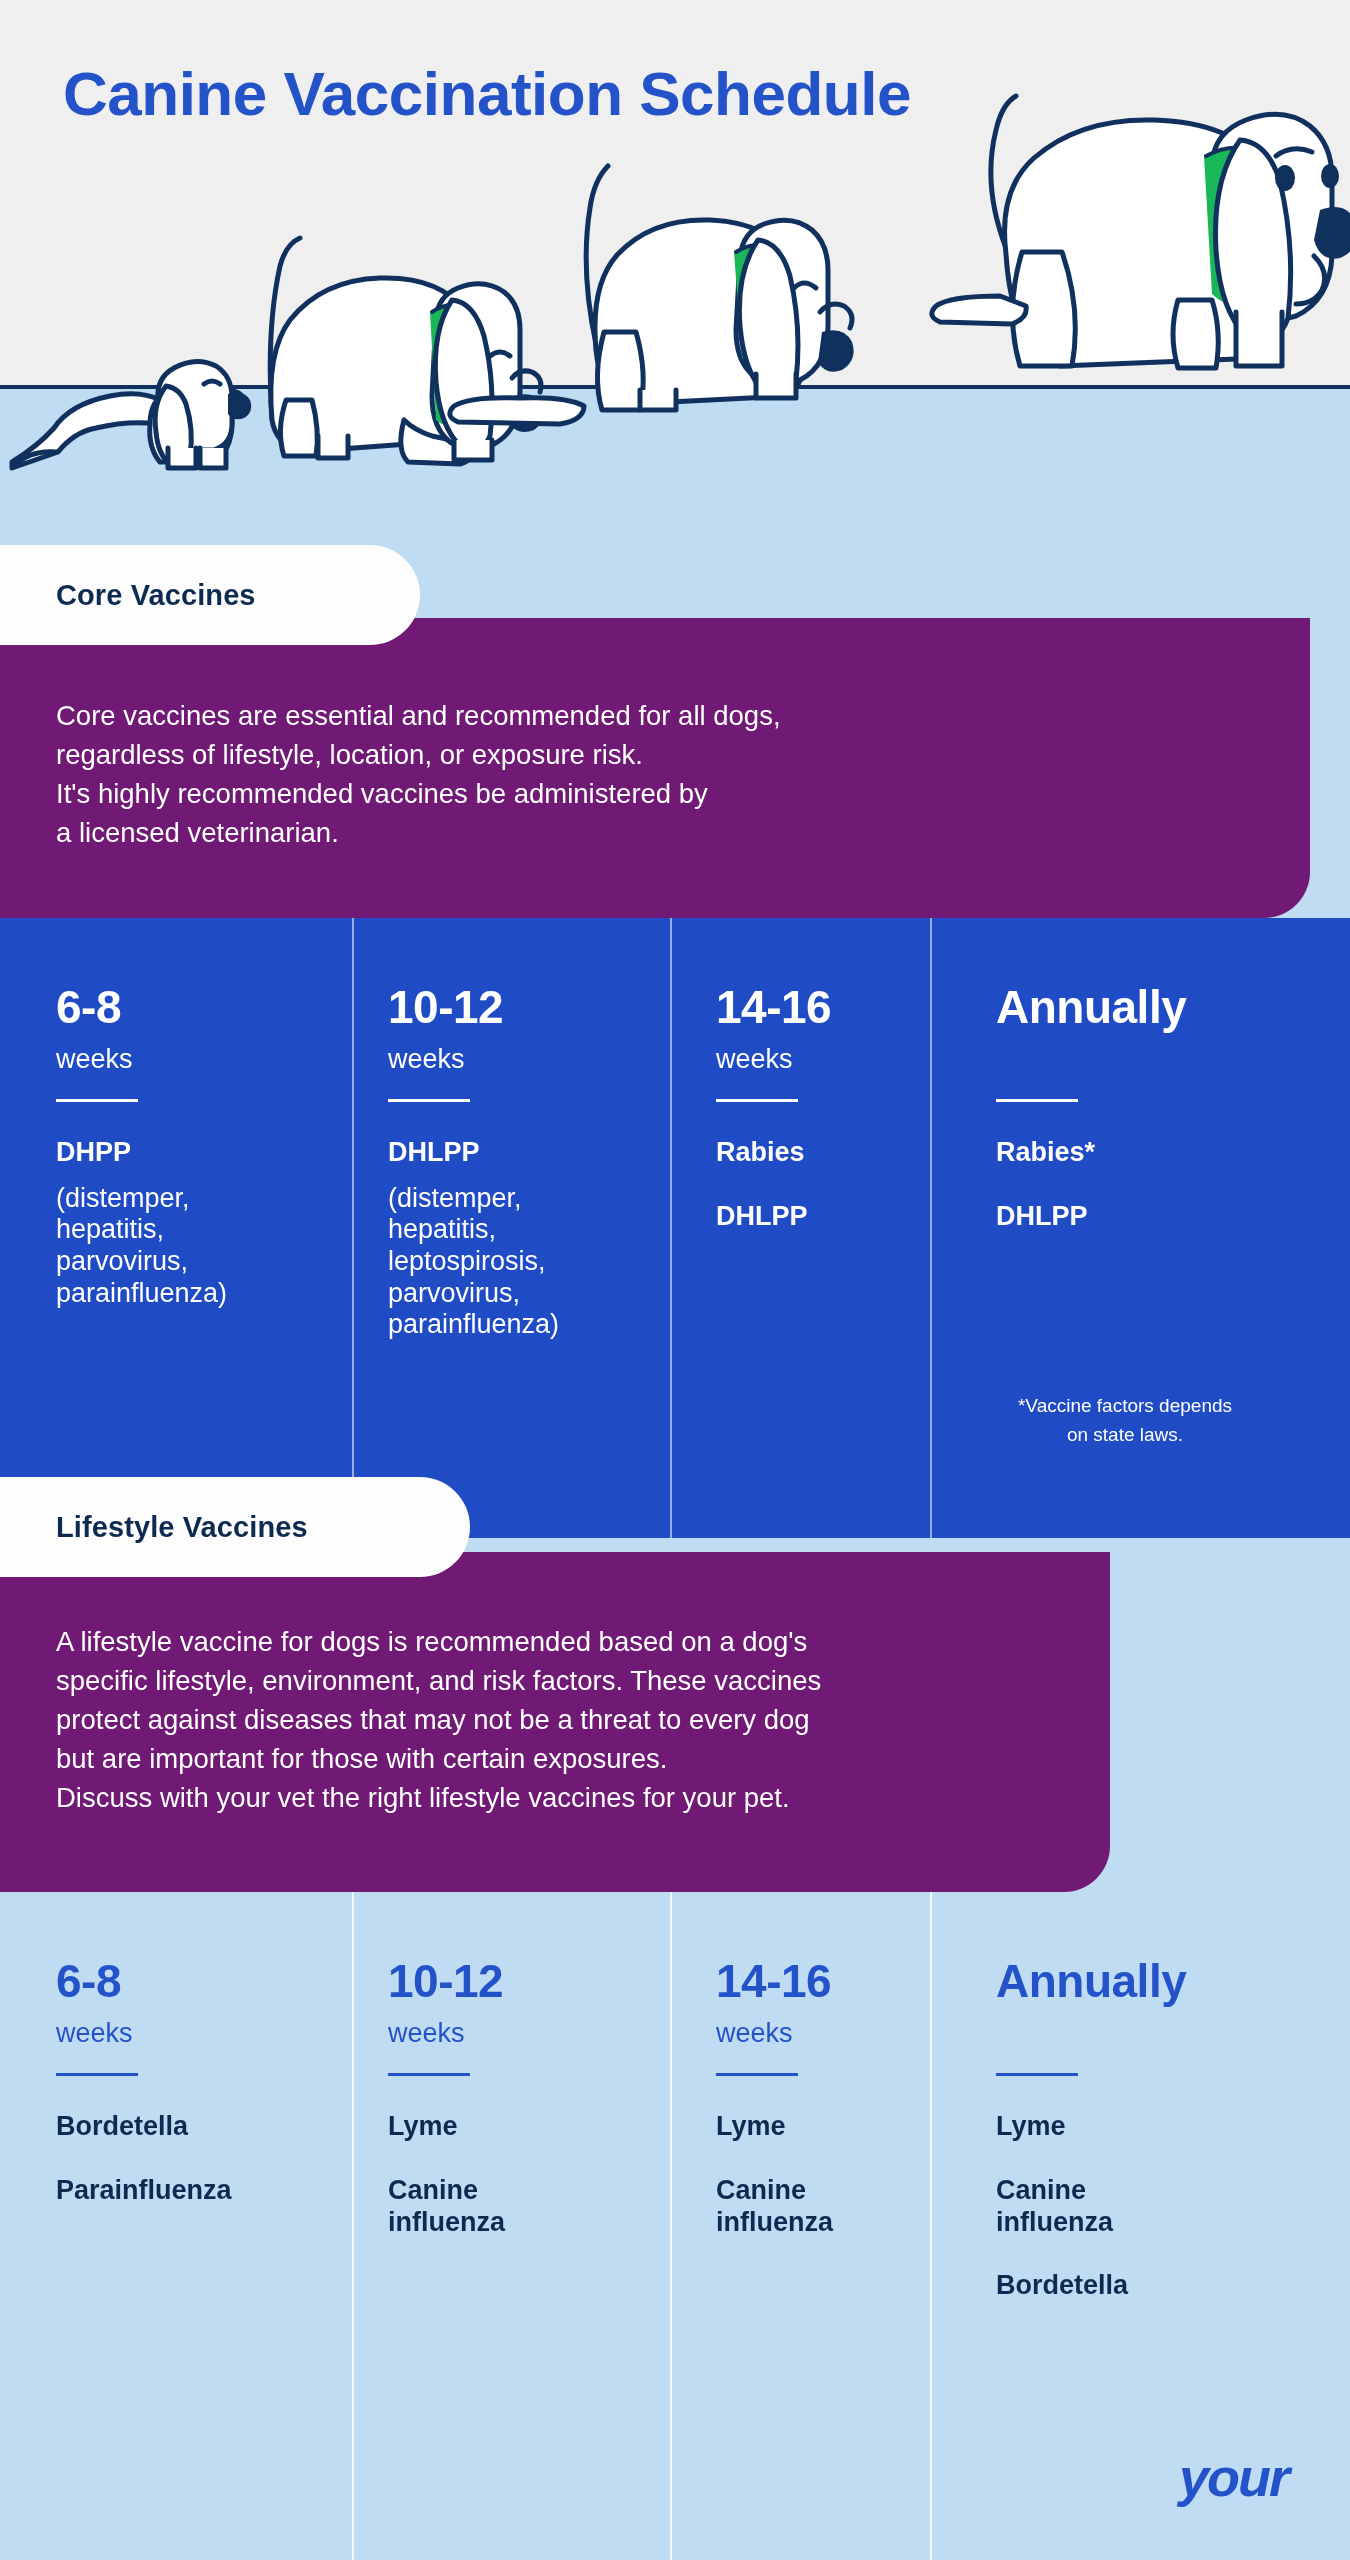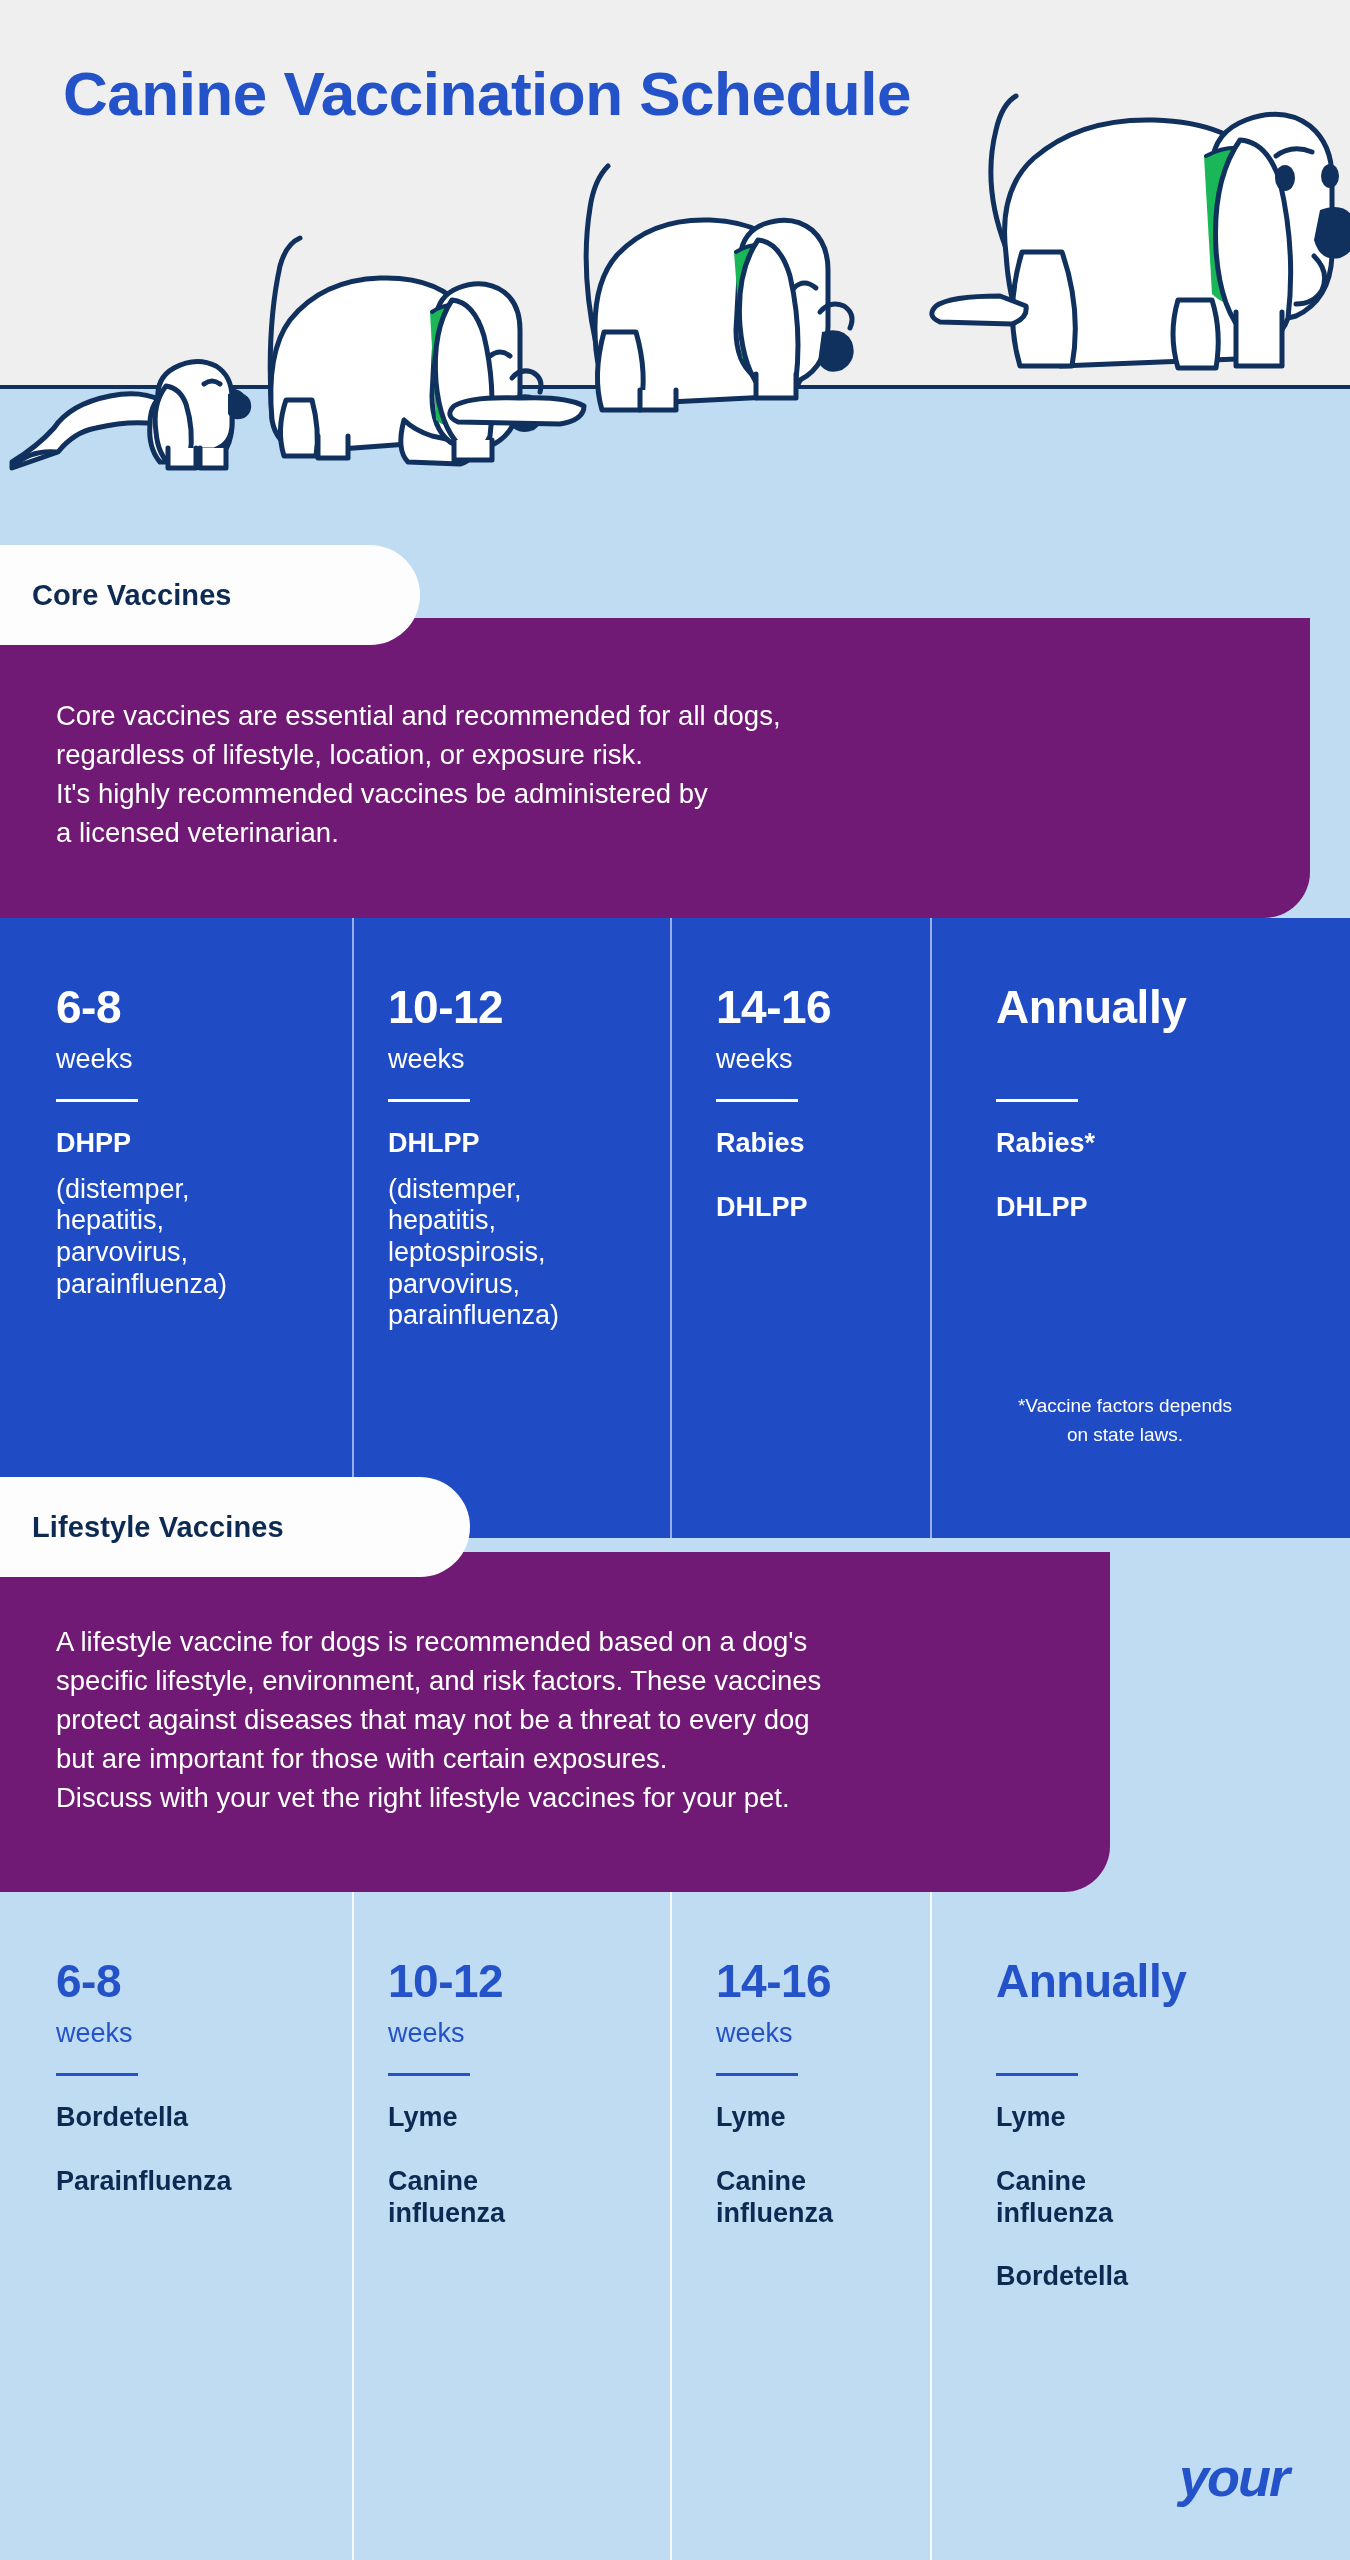--- a/index.html
+++ b/index.html
@@ -48,21 +48,21 @@
   }
 
   
   .section-pill {
     position: absolute;
     height: 100px;
     background: #fdfdfd;
     border-radius: 0 52px 52px 0;
     display: flex;
     align-items: center;
-    padding-left: 32px;
+    padding-left: 56px;
     z-index: 20;
   }
   .section-pill .pill-label {
     font-size: 29px;
     font-weight: 800;
     color: #0d2b52;
     letter-spacing: 0.1px;
     white-space: nowrap;
   }
   #core-pill  { left: 0; top: 545px; width: 420px; }
@@ -148,21 +148,21 @@
   }
   .rule {
     width: 82px;
     height: 3px;
     margin-top: 26px;
   }
   .vax {
     font-size: 27px;
     font-weight: 700;
     line-height: 1.18;
-    margin-top: 26px;
+    margin-top: 35px;
     white-space: pre-line;
   }
   .vax-paren {
     font-size: 27px;
     font-weight: 400;
     line-height: 1.17;
     margin-top: 14px;
     white-space: pre-line;
   }
   

